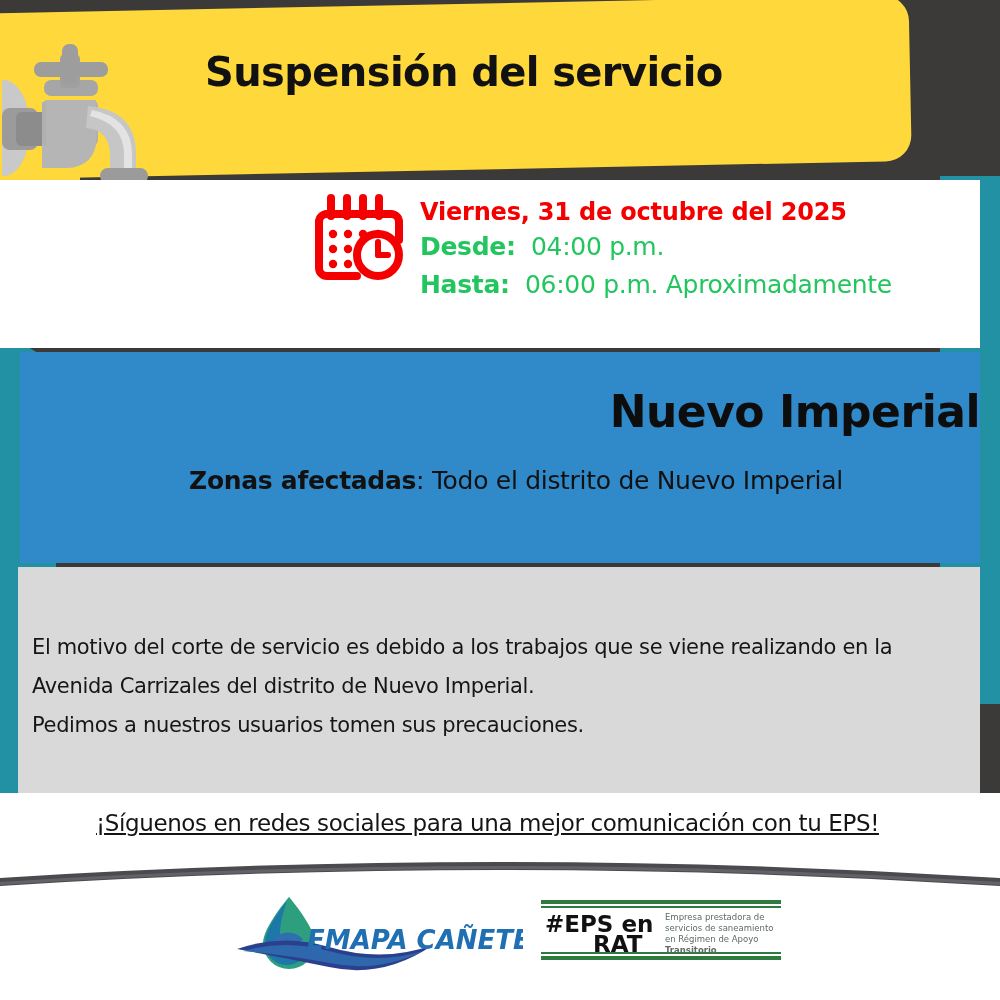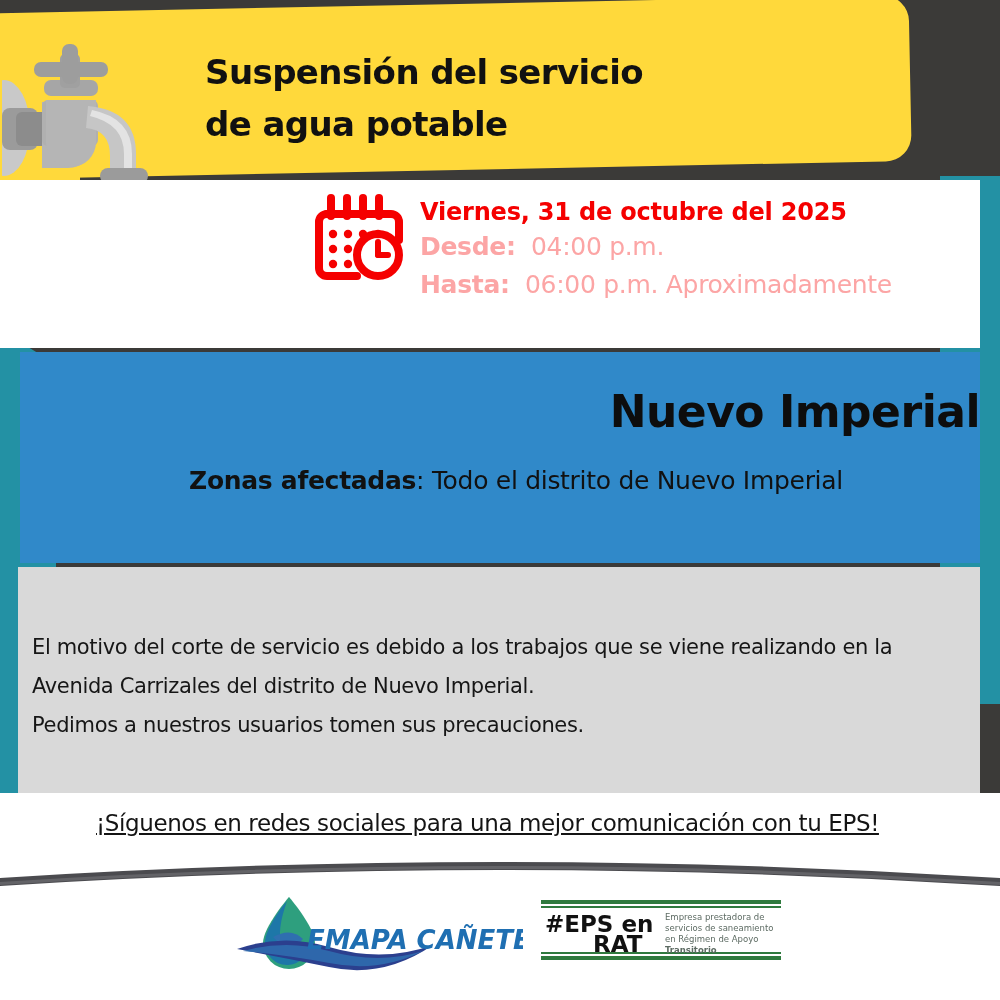--- a/index.html
+++ b/index.html
@@ -37,40 +37,40 @@
 
   
   .faucet{position:absolute;left:2px;top:40px;width:200px;height:240px;}
 
   
   .title{
     position:absolute;left:205px;top:46px;width:700px;
     color:#111;
     font-family:"DejaVu Sans", sans-serif;
     font-weight:bold;
-    font-size:34px;
+    font-size:40px;
     line-height:52px;
     letter-spacing:-0.6px;
   }
   .title .l2{display:block;}
 
   
   .white-panel{
     position:absolute;left:0;top:180px;width:980px;height:168px;background:#ffffff;
   }
   .cal-icon{position:absolute;left:313px;top:192px;width:92px;height:92px;}
 
   .date-block{position:absolute;left:420px;top:196px;width:530px;}
   .date-line{
     color:#f50000;font-weight:bold;font-size:24px;
     font-family:"DejaVu Sans", sans-serif;
     line-height:32px;letter-spacing:-0.2px;
   }
   .time-line{
-    color:#fca5a5;font-size:25px;line-height:38px;
+    color:#22c55e;font-size:25px;line-height:38px;
     font-family:"DejaVu Sans", sans-serif;
     letter-spacing:-0.3px;white-space:pre;
   }
   .time-line b{font-weight:bold;}
 
   
   .blue-panel{
     position:absolute;left:20px;top:352px;width:960px;height:211px;background:#3089c9;
   }
   .district{
@@ -151,21 +151,20 @@
 
       <rect x="98" y="128" width="48" height="16" rx="8" fill="#9b9b9b"></rect>
 
       <path d="M122 152 C122 152 92 190 92 206 a30 30 0 0 0 60 0 C152 190 122 152 122 152 z" fill="#52b5d4"></path>
       <path d="M122 160 C122 160 98 192 98 206 a24 24 0 0 0 48 0 C146 192 122 160 122 160 z" fill="#b9e2f1"></path>
     </svg>
   </div>
 
   <div class="title">
     <span>Suspensión del servicio</span>
-    <span class="l2">de agua potable</span>
   </div>
 
   <div class="white-panel"></div>
 
   <div class="cal-icon">
     <svg width="92" height="92" viewBox="0 0 92 92">
       <g fill="none" stroke="#f50000" stroke-width="8" stroke-linecap="round">
         <path d="M14 22 h64 a8 8 0 0 1 8 8 v10"></path>
         <path d="M86 40 v8"></path>
         <path d="M14 22 a8 8 0 0 0 -8 8 v46 a8 8 0 0 0 8 8 h30"></path>

